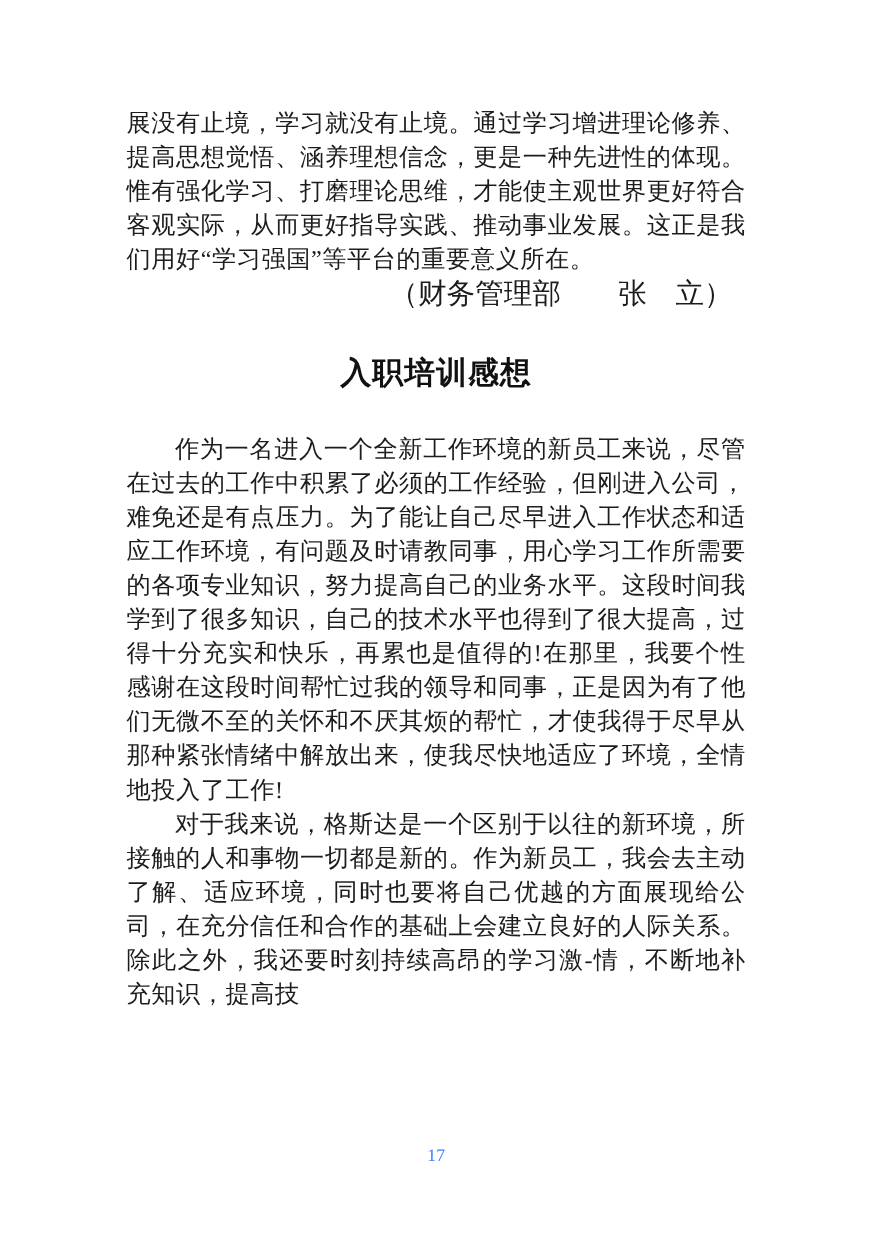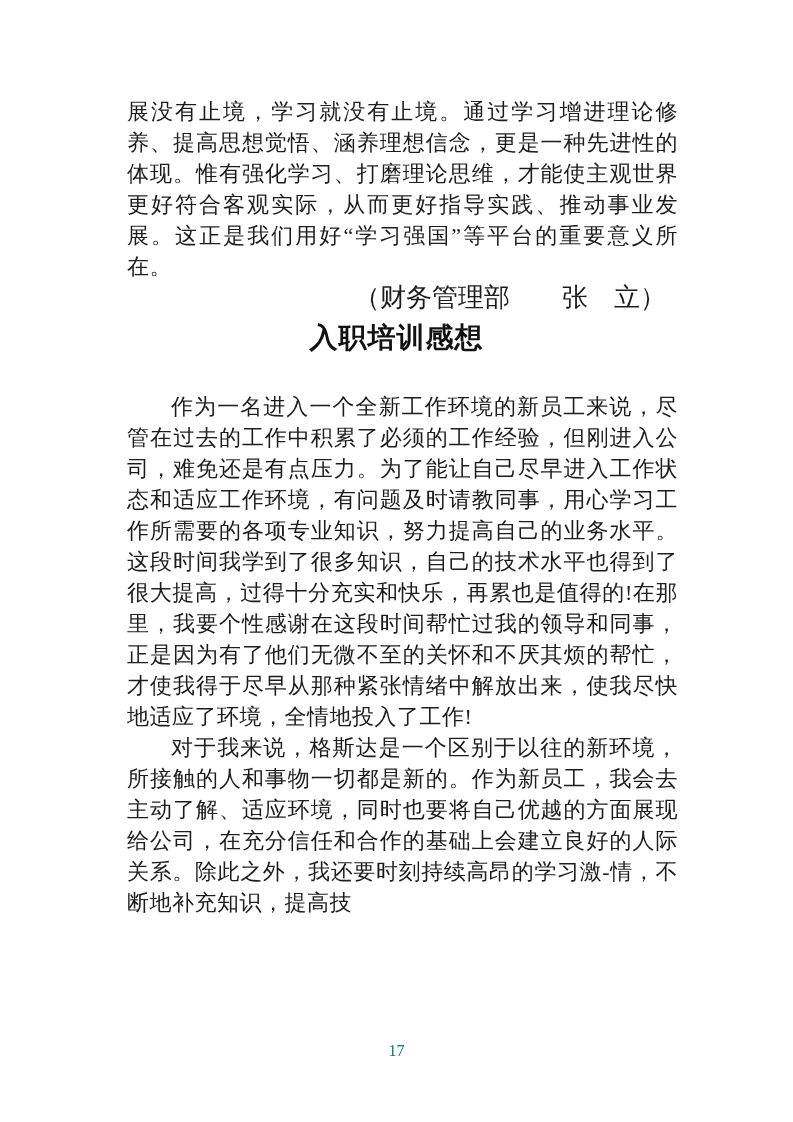--- a/index.html
+++ b/index.html
@@ -25,21 +25,20 @@
     left: 115px;
     width: 563px;
   }
 
   
   .body-text {
     font-size: 22px;
     line-height: 31px;
     text-align: justify;
     letter-spacing: 0.5px;
-    margin-left: 12px;
   }
 
   .continued-paragraph {
     text-indent: 0;
   }
 
   .attribution-line {
     font-size: 26px;
     line-height: 31px;
     text-align: right;
@@ -47,40 +46,40 @@
   }
 
   .article-title {
     font-family: "Liberation Sans", "DejaVu Sans", sans-serif;
     font-weight: 700;
     font-size: 28px;
     line-height: 34px;
     text-align: center;
     letter-spacing: 1px;
     color: #111111;
-    margin-top: 8px;
+    margin-top: 40px;
     margin-bottom: 36px;
   }
 
   .article-paragraph {
     text-indent: 2em;
   }
 
   .page-footer {
     position: absolute;
     bottom: 62px;
     left: 0;
     width: 100%;
     text-align: center;
   }
 
   .page-number {
     font-family: "Liberation Serif", "DejaVu Serif", serif;
     font-size: 16px;
-    color: #0f766e;
+    color: #3b82f6;
   }
 </style>
 </head>
 <body>
 
 <div class="page">
   <div class="content">
 
     <p class="body-text continued-paragraph">展没有止境，学习就没有止境。通过学习增进理论修养、提高思想觉悟、涵养理想信念，更是一种先进性的体现。惟有强化学习、打磨理论思维，才能使主观世界更好符合客观实际，从而更好指导实践、推动事业发展。这正是我们用好“学习强国”等平台的重要意义所在。</p>
 

